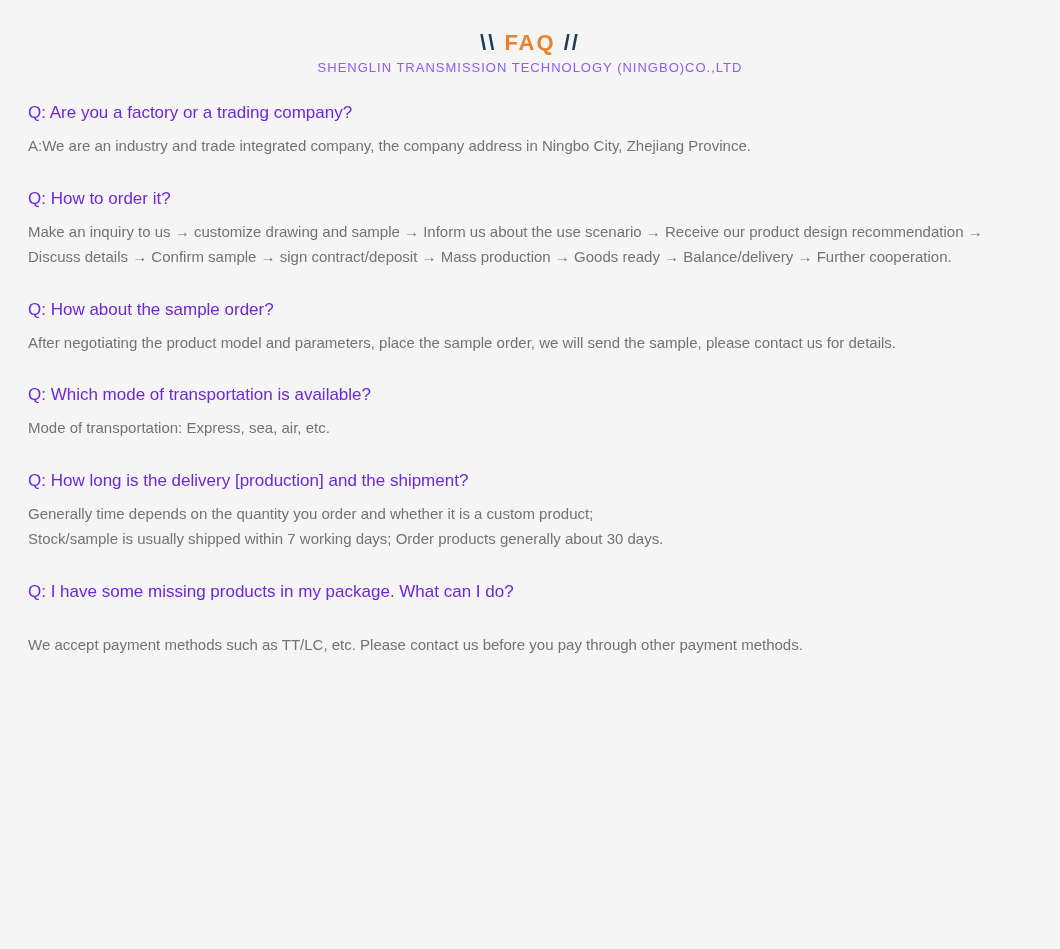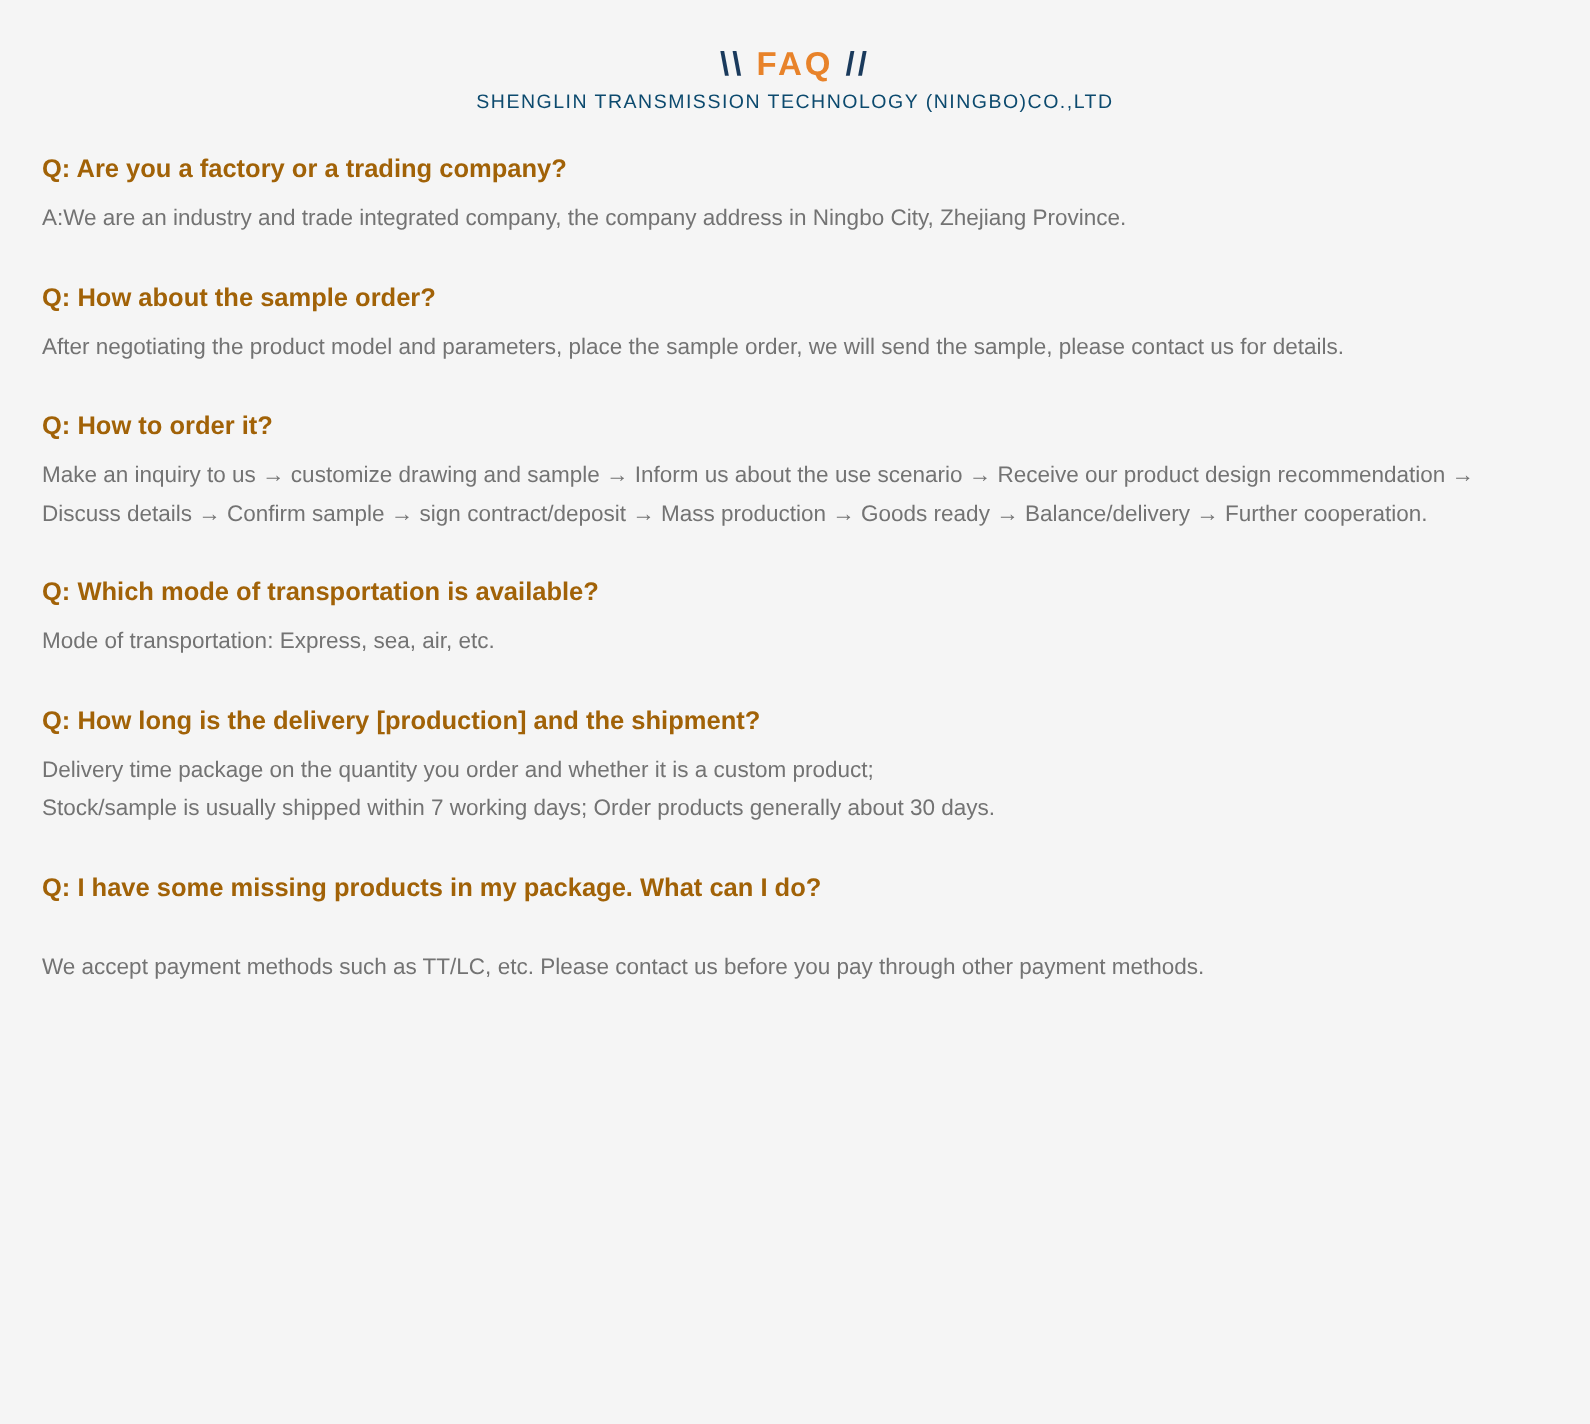--- a/index.html
+++ b/index.html
@@ -35,34 +35,34 @@
       letter-spacing: 2px;
     }
 
     .faq-title .slash {
       color: #1a3a5c;
       font-weight: bold;
     }
 
     .company-name {
       font-size: 13px;
-      color: #0c4a6e;
+      color: #8b5cf6;
       letter-spacing: 1px;
       margin-top: 4px;
       text-align: center;
     }
 
     .faq-section {
       margin-bottom: 30px;
     }
 
     .faq-question {
       font-size: 17px;
-      font-weight: bold;
-      color: #a16207;
+      font-weight: normal;
+      color: #6d28d9;
       margin-bottom: 10px;
     }
 
     .faq-answer {
       font-size: 15px;
       color: #737373;
       line-height: 1.7;
     }
   </style>
 </head>
@@ -78,38 +78,38 @@
     </div>
     <div class="company-name">SHENGLIN TRANSMISSION TECHNOLOGY (NINGBO)CO.,LTD</div>
   </div>
 
   <div class="faq-section">
     <div class="faq-question">Q: Are you a factory or a trading company?</div>
     <div class="faq-answer">A:We are an industry and trade integrated company, the company address in Ningbo City, Zhejiang Province.</div>
   </div>
 
   <div class="faq-section">
-    <div class="faq-question">Q: How about the sample order?</div>
-    <div class="faq-answer">After negotiating the product model and parameters, place the sample order, we will send the sample, please contact us for details.</div>
+    <div class="faq-question">Q: How to order it?</div>
+    <div class="faq-answer">Make an inquiry to us → customize drawing and sample → Inform us about the use scenario → Receive our product design recommendation → Discuss details → Confirm sample → sign contract/deposit → Mass production → Goods ready → Balance/delivery → Further cooperation.</div>
   </div>
 
   <div class="faq-section">
-    <div class="faq-question">Q: How to order it?</div>
-    <div class="faq-answer">Make an inquiry to us → customize drawing and sample → Inform us about the use scenario → Receive our product design recommendation → Discuss details → Confirm sample → sign contract/deposit → Mass production → Goods ready → Balance/delivery → Further cooperation.</div>
+    <div class="faq-question">Q: How about the sample order?</div>
+    <div class="faq-answer">After negotiating the product model and parameters, place the sample order, we will send the sample, please contact us for details.</div>
   </div>
 
   <div class="faq-section">
     <div class="faq-question">Q: Which mode of transportation is available?</div>
     <div class="faq-answer">Mode of transportation: Express, sea, air, etc.</div>
   </div>
 
   <div class="faq-section">
     <div class="faq-question">Q: How long is the delivery [production] and the shipment?</div>
     <div class="faq-answer">
-      <span>Delivery time package on the quantity you order and whether it is a custom product;</span><br>
+      <span>Generally time depends on the quantity you order and whether it is a custom product;</span><br>
       <span>Stock/sample is usually shipped within 7 working days; Order products generally about 30 days.</span>
     </div>
   </div>
 
   <div class="faq-section">
     <div class="faq-question">Q: I have some missing products in my package. What can I do?</div>
   </div>
 
   <div class="faq-section">
     <div class="faq-answer">

